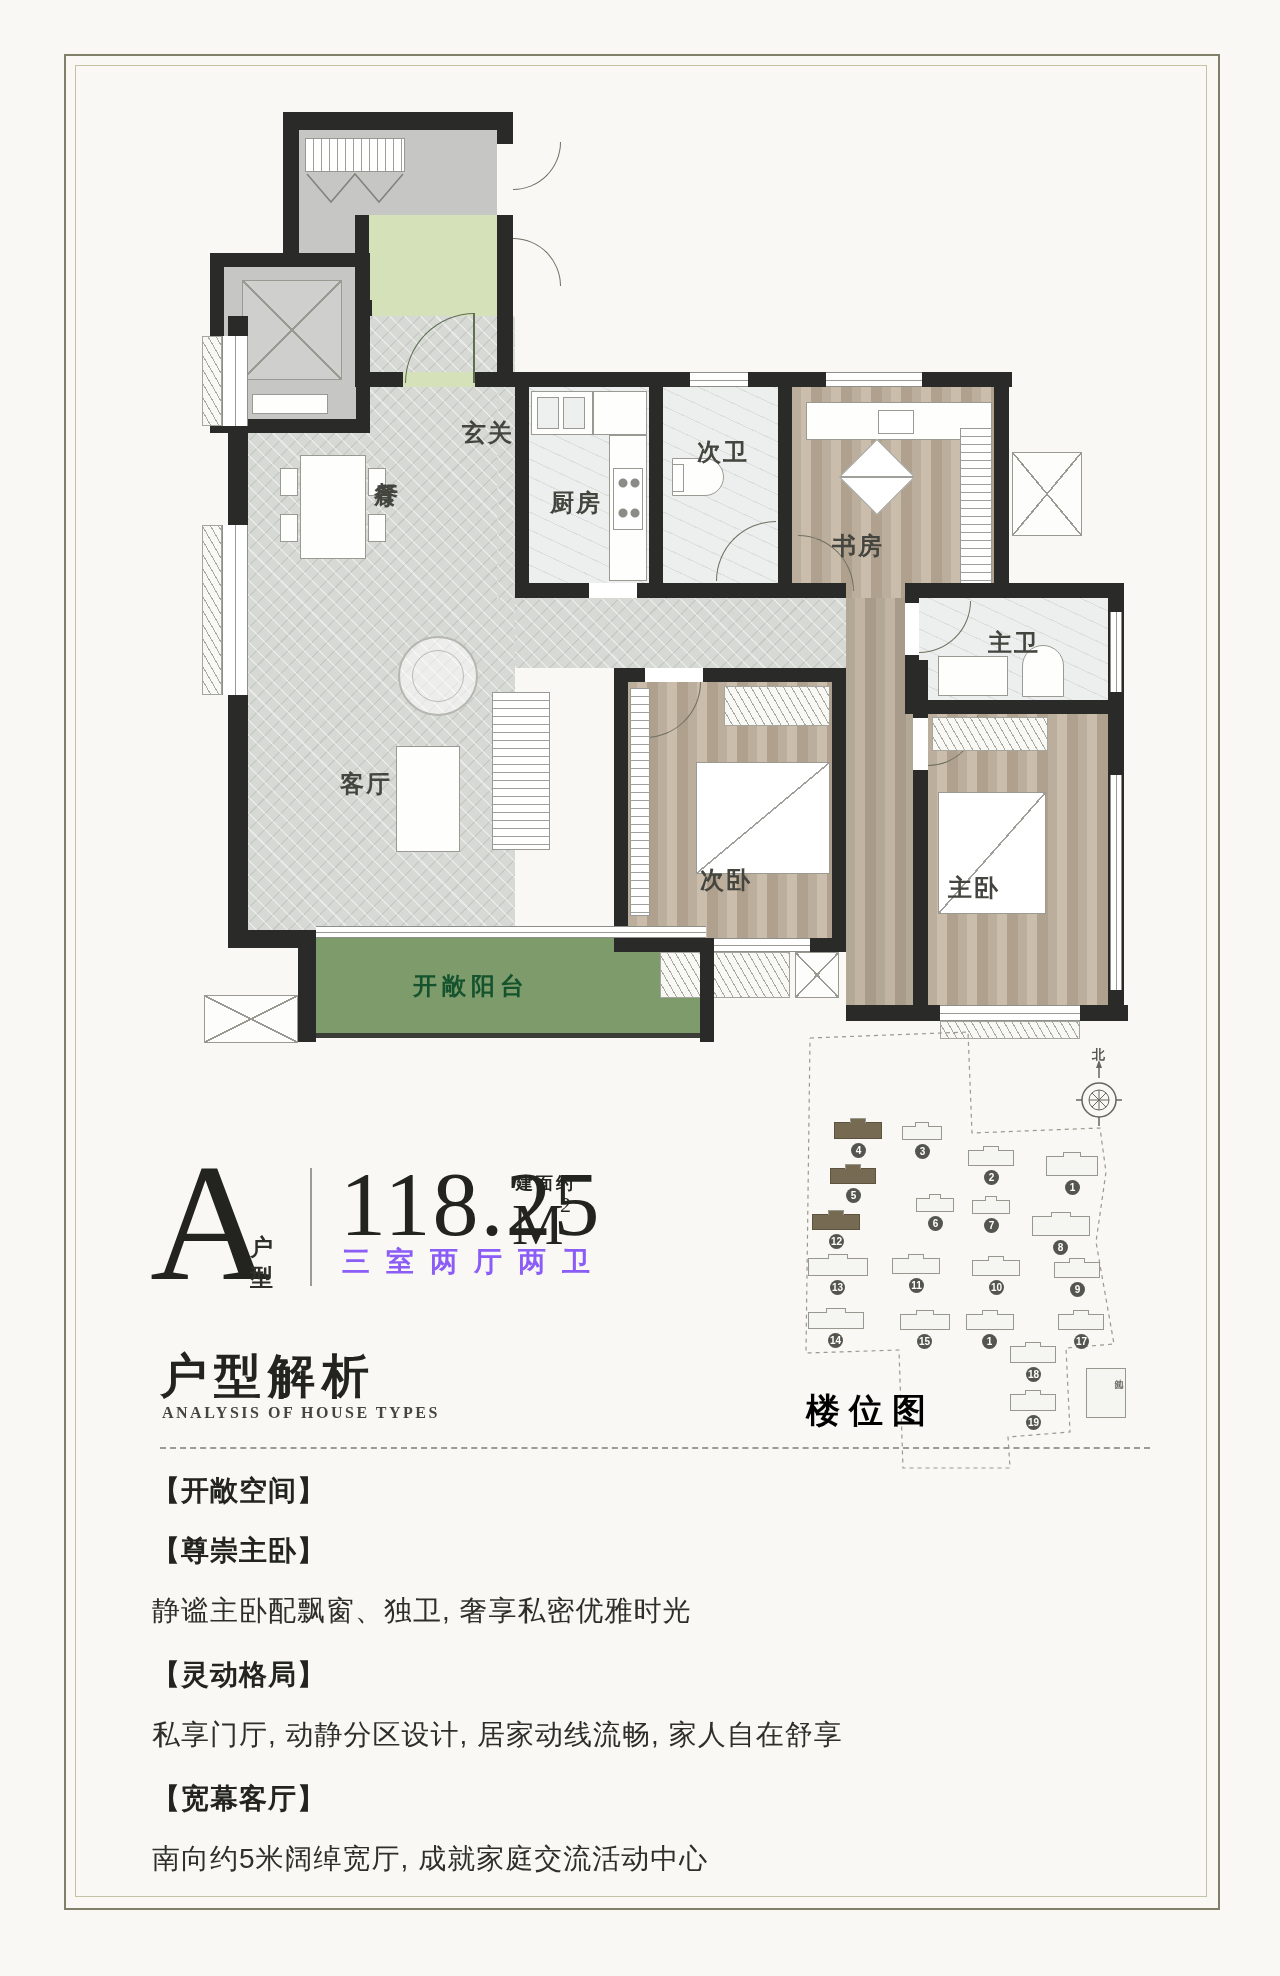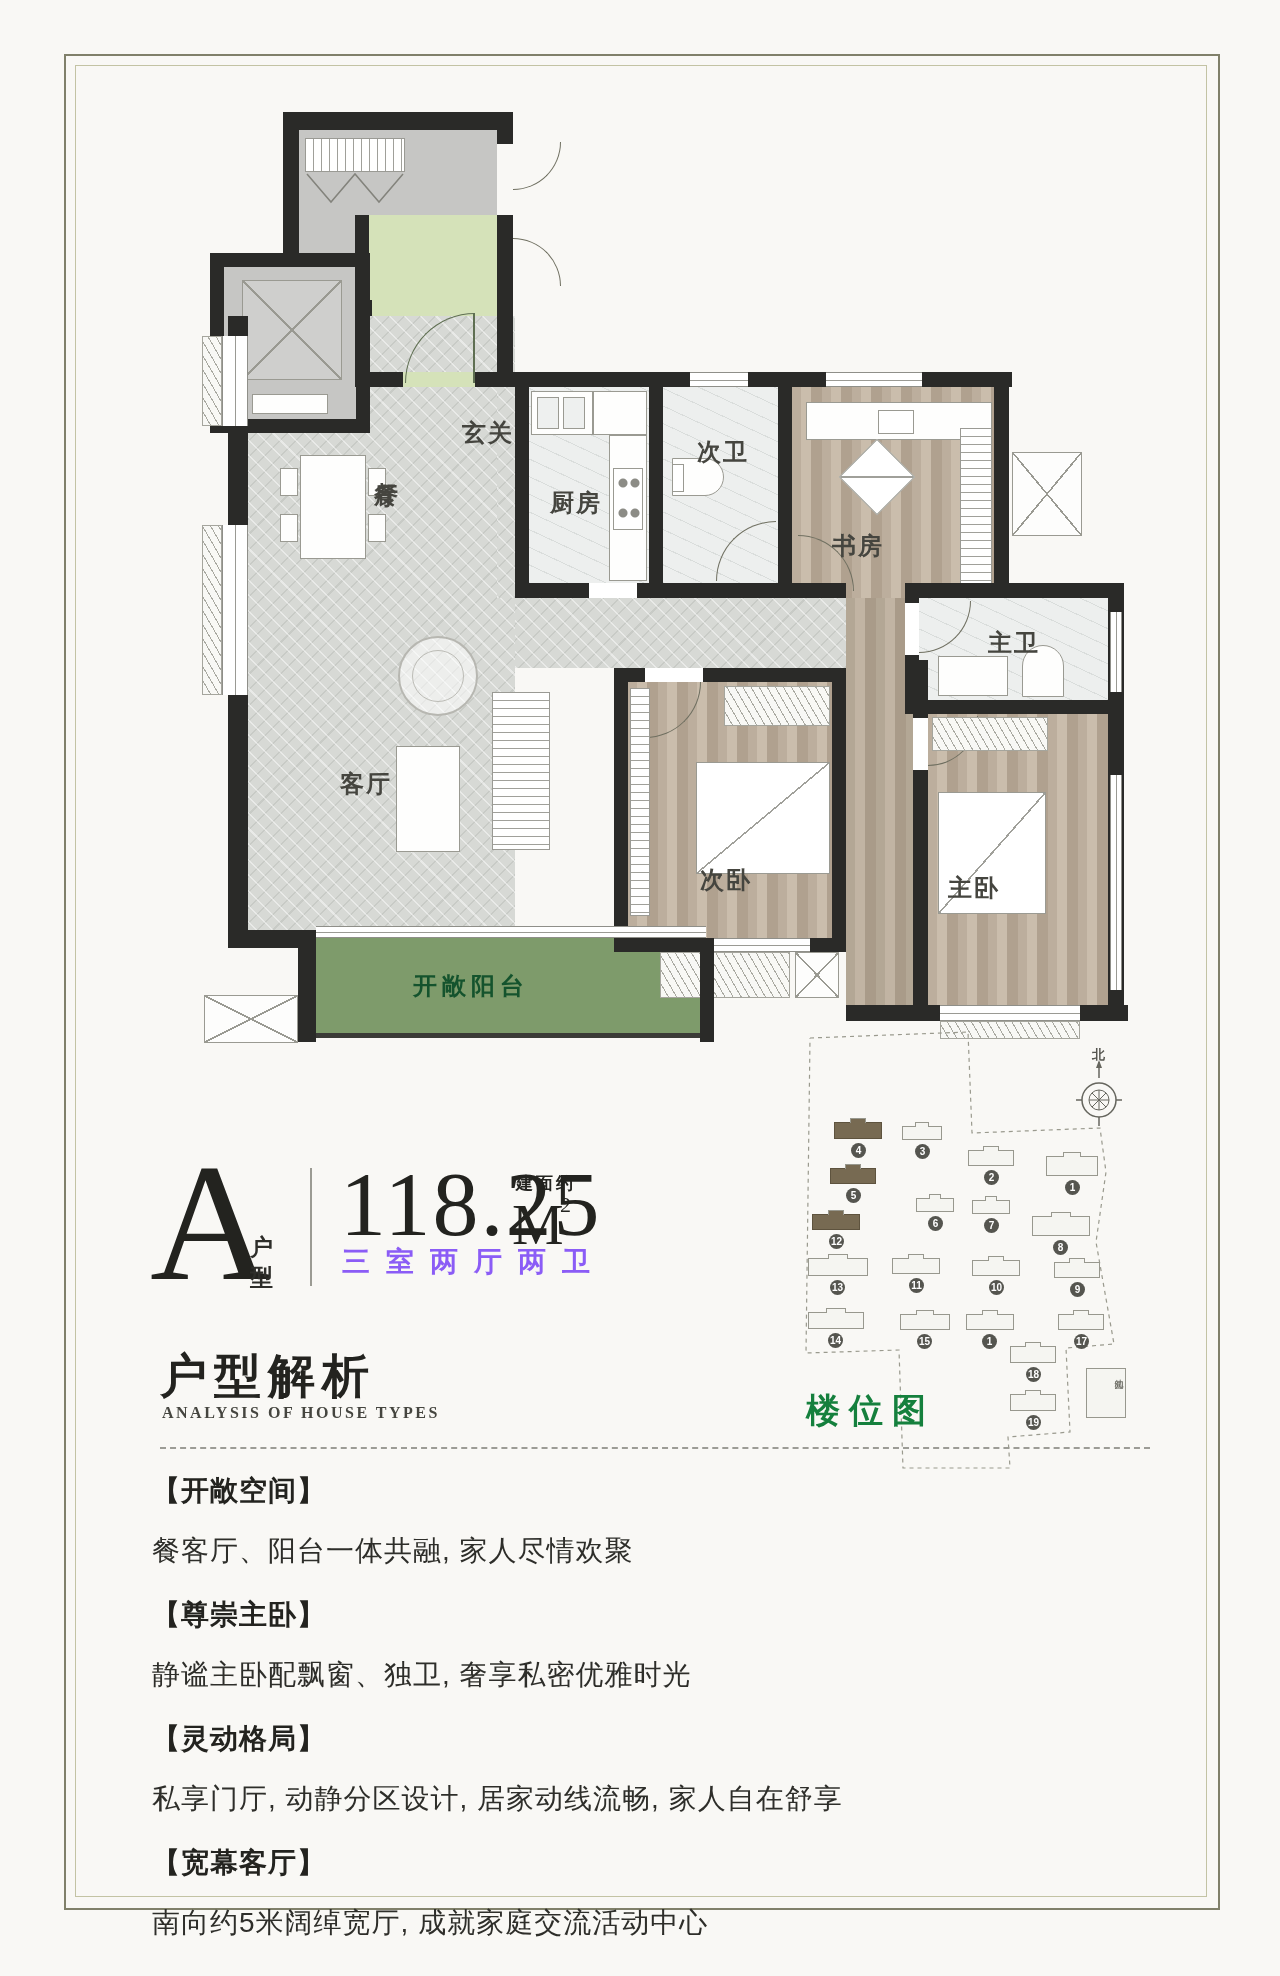--- a/index.html
+++ b/index.html
@@ -64,21 +64,21 @@
   .features{position:absolute;left:152px;top:1472px;width:940px;}
   .feat-h{font-size:28px;color:#23231f;font-weight:600;margin:0 0 22px 0;letter-spacing:1px;}
   .feat-b{font-size:28px;color:#2e2e2a;margin:0 0 26px 0;letter-spacing:1px;}
   
   .bldg{position:absolute;border:1px solid #98988e;background:#f5f5f1;box-sizing:border-box;}
   .bldg::before{content:"";position:absolute;left:32%;top:-5px;width:36%;height:5px;
     border:1px solid #98988e;border-bottom:none;background:inherit;box-sizing:border-box;}
   .bldg.hl{background:#776a52;border-color:#5e533e;}
   .bnum{position:absolute;width:15px;height:15px;border-radius:50%;background:#55554f;color:#fff;
     font-size:10px;line-height:15px;font-weight:700;text-align:center;}
-  .siteplan-label{position:absolute;font-family:"Liberation Serif",serif;font-size:34px;font-weight:700;letter-spacing:9px;color:#15803d;}
+  .siteplan-label{position:absolute;font-family:"Liberation Serif",serif;font-size:34px;font-weight:700;letter-spacing:9px;color:#000000;}
   .north-label{position:absolute;font-size:13px;color:#55554f;font-weight:600;}
   .kg{position:absolute;border:1px solid #98988e;background:#f5f5f1;box-sizing:border-box;}
   .kg-label{position:absolute;writing-mode:vertical-rl;font-size:9px;color:#6a6a62;letter-spacing:1px;}
 </style>
 </head>
 <body>
 
 <div class="sheet">
   <div class="frame-outer"></div>
   <div class="frame-inner"></div>
@@ -303,21 +303,20 @@
     <div class="bnum" style="left:1026px;top:1415px;">19</div>
 
     <div class="kg" style="left:1086px;top:1368px;width:40px;height:50px;"></div>
     <div class="kg-label" style="left:1112px;top:1372px;">幼儿园</div>
 
     <div class="siteplan-label" style="left:806px;top:1388px;">楼位图</div>
   </div>
 
   <div class="features">
     <p class="feat-h">【开敞空间】</p>
-    <p class="feat-b">餐客厅、阳台一体共融, 家人尽情欢聚</p>
     <p class="feat-h">【尊崇主卧】</p>
     <p class="feat-b">静谧主卧配飘窗、独卫, 奢享私密优雅时光</p>
     <p class="feat-h">【灵动格局】</p>
     <p class="feat-b">私享门厅, 动静分区设计, 居家动线流畅, 家人自在舒享</p>
     <p class="feat-h">【宽幕客厅】</p>
     <p class="feat-b">南向约5米阔绰宽厅, 成就家庭交流活动中心</p>
   </div>
 </div>
 
 </body></html>

